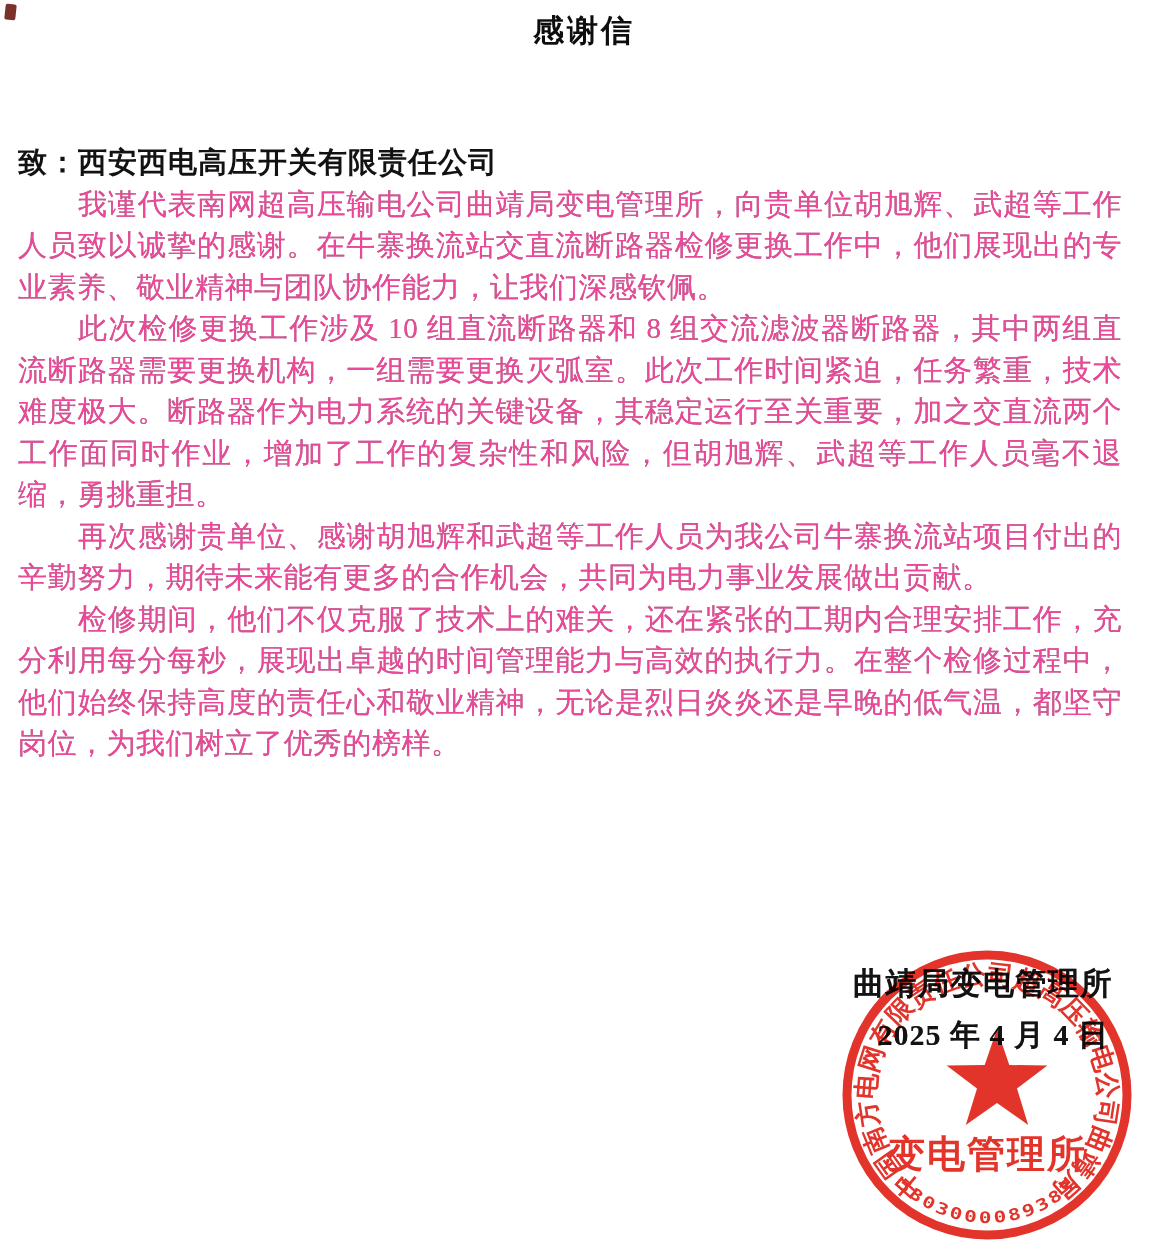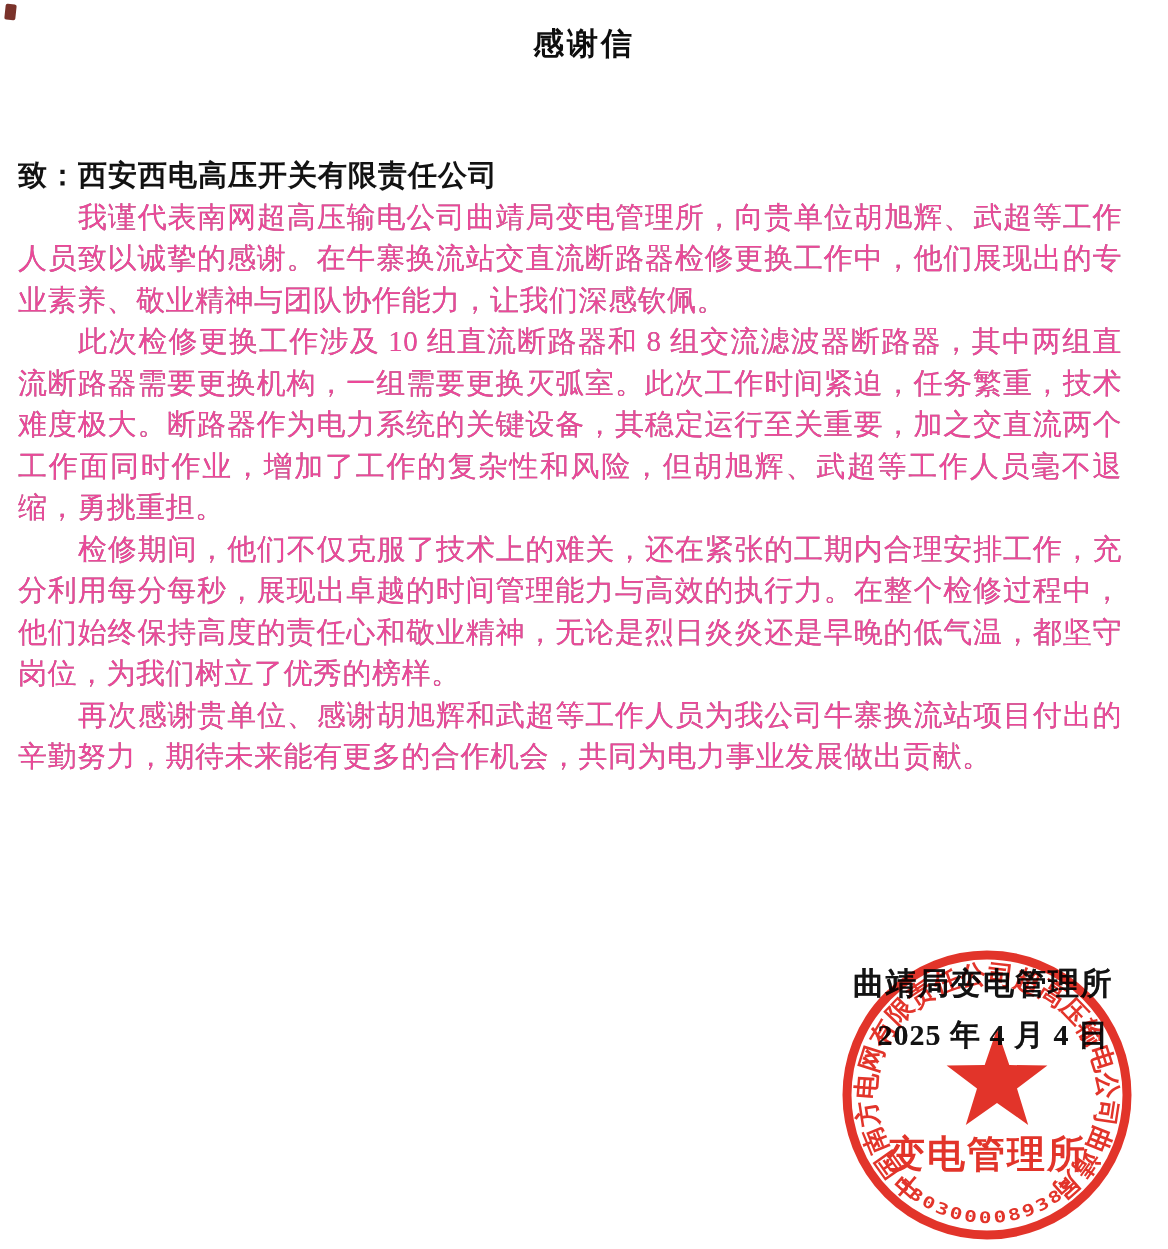--- a/index.html
+++ b/index.html
@@ -19,21 +19,21 @@
     position: absolute;
     left: 5px; top: 4px;
     width: 11px; height: 16px;
     background: #6b1c13;
     border-radius: 2px;
     transform: rotate(6deg);
     opacity: .9;
   }
 
   .title {
-    padding-top: 23px;
+    padding-top: 10px;
     text-align: center;
     font-family: "Liberation Sans", "DejaVu Sans", sans-serif;
     font-size: 31px;
     font-weight: 700;
     letter-spacing: 3px;
     color: #0e0e0e;
   }
 
   .body-text {
     padding: 90px 46px 0 18px;
@@ -116,22 +116,22 @@
 <div class="page">
 
   <div class="corner-mark"></div>
 
   <h1 class="title">感谢信</h1>
 
   <div class="body-text">
     <p class="recipient">致：西安西电高压开关有限责任公司</p>
     <p class="para">我谨代表南网超高压输电公司曲靖局变电管理所，向贵单位胡旭辉、武超等工作人员致以诚挚的感谢。在牛寨换流站交直流断路器检修更换工作中，他们展现出的专业素养、敬业精神与团队协作能力，让我们深感钦佩。</p>
     <p class="para">此次检修更换工作涉及 10 组直流断路器和 8 组交流滤波器断路器，其中两组直流断路器需要更换机构，一组需要更换灭弧室。此次工作时间紧迫，任务繁重，技术难度极大。断路器作为电力系统的关键设备，其稳定运行至关重要，加之交直流两个工作面同时作业，增加了工作的复杂性和风险，但胡旭辉、武超等工作人员毫不退缩，勇挑重担。</p>
+    <p class="para">再次感谢贵单位、感谢胡旭辉和武超等工作人员为我公司牛寨换流站项目付出的辛勤努力，期待未来能有更多的合作机会，共同为电力事业发展做出贡献。</p>
     <p class="para">检修期间，他们不仅克服了技术上的难关，还在紧张的工期内合理安排工作，充分利用每分每秒，展现出卓越的时间管理能力与高效的执行力。在整个检修过程中，他们始终保持高度的责任心和敬业精神，无论是烈日炎炎还是早晚的低气温，都坚守岗位，为我们树立了优秀的榜样。</p>
-    <p class="para">再次感谢贵单位、感谢胡旭辉和武超等工作人员为我公司牛寨换流站项目付出的辛勤努力，期待未来能有更多的合作机会，共同为电力事业发展做出贡献。</p>
   </div>
 
   <div class="sig-block">
     <div class="sig-org">曲靖局变电管理所</div>
     <div class="sig-date">2025 年 4 月 4 日</div>
   </div>
 
   <svg class="stamp" viewBox="0 0 300 300" xmlns="http://www.w3.org/2000/svg">
     <defs>
       <path id="ringPath" d="M 85.7 241.7 A 112 112 0 1 1 214.3 241.7" fill="none"></path>

